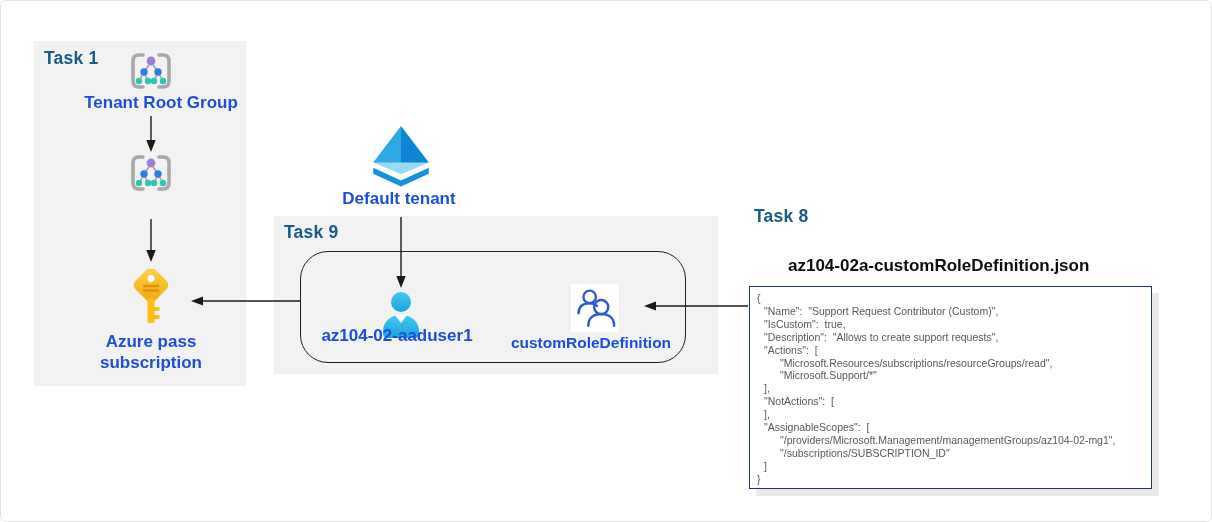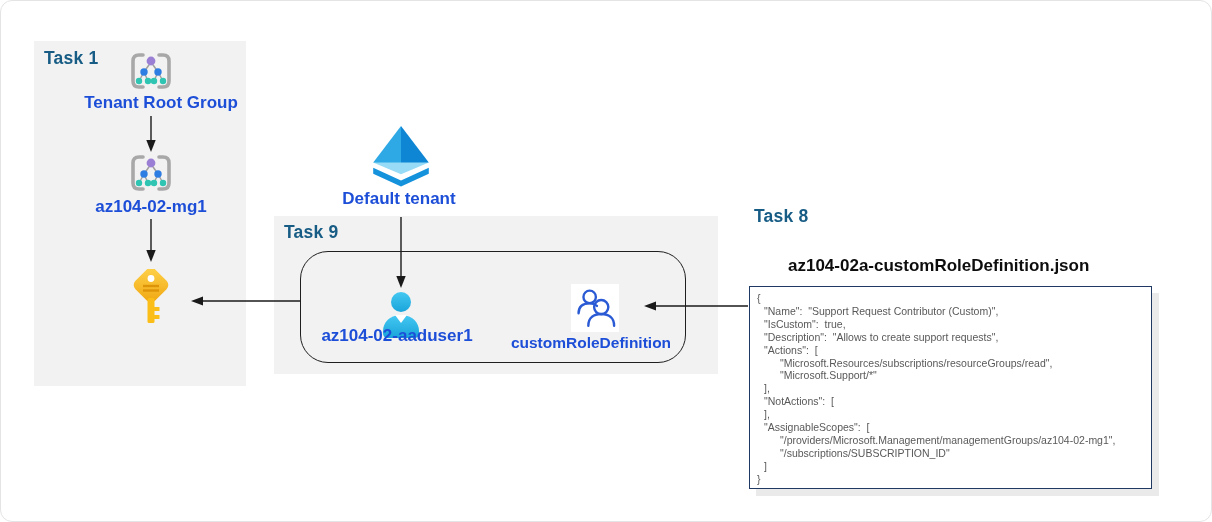--- a/index.html
+++ b/index.html
@@ -6,21 +6,21 @@
   body {
     font-family: "Liberation Sans", sans-serif;
     background: #ffffff;
   }
   .canvas {
     position: relative;
     width: 1212px;
     height: 522px;
     background: #ffffff;
     border: 1px solid #e4e4e4;
-    border-radius: 12px;
+    border-radius: 6px;
     overflow: hidden;
   }
   .panel {
     position: absolute;
     background: #f2f2f2;
   }
   #task1-panel { left: 33px; top: 40px; width: 212px; height: 345px; }
   #task3-panel { left: 273px; top: 215px; width: 444px; height: 158px; }
   .task-label {
     position: absolute;
@@ -142,38 +142,38 @@
     </g>
     <circle cx="23" cy="10" r="4.4" fill="#9b7fd4"></circle>
     <circle cx="16" cy="21" r="3.7" fill="#2e7de2"></circle>
       <circle cx="30" cy="21" r="3.7" fill="#2e7de2"></circle>
     <circle cx="11" cy="30" r="3.2" fill="#30c5b2"></circle>
       <circle cx="20" cy="30" r="3.2" fill="#30c5b2"></circle>
     <circle cx="26" cy="30" r="3.2" fill="#30c5b2"></circle>
       <circle cx="35" cy="30" r="3.2" fill="#30c5b2"></circle>
   </svg>
 
-  <div class="node-label" id="mg1-label">az104-02-mg1</div>
 
   <svg class="icon-abs" style="left:129px; top:268px;" width="42" height="56" viewBox="0 0 42 56">
     <defs>
       <linearGradient id="goldGrad" x1="0" y1="0" x2="1" y2="1">
         <stop offset="0" stop-color="#ffd44d"></stop>
           <stop offset="1" stop-color="#efa40e"></stop>
       </linearGradient>
     </defs>
     <rect x="7" y="2" width="28" height="28" rx="6" transform="rotate(45 21 16)" fill="url(#goldGrad)"></rect>
     <circle cx="21" cy="9.5" r="3.4" fill="#ffffff"></circle>
     <line x1="13" y1="17" x2="29" y2="17" stroke="#dd9408" stroke-width="2.4"></line>
     <line x1="13" y1="21.5" x2="29" y2="21.5" stroke="#dd9408" stroke-width="2.4"></line>
     <rect x="17.5" y="29" width="7" height="25" rx="1.5" fill="#fbbe18"></rect>
     <rect x="24" y="38" width="5.5" height="4" fill="#fbbe18"></rect>
     <rect x="24" y="46" width="5.5" height="4" fill="#fbbe18"></rect>
   </svg>
 
+  <div class="node-label" id="subscription-label">Azure pass subscription</div>
 
   <svg class="icon-abs" style="left:362px; top:124px;" width="76" height="62" viewBox="0 0 64 58">
     <polygon points="32,26 58,35 32,46 6,35" fill="#97dbf6"></polygon>
     <polygon points="32,1 6,35 32,35" fill="#2ea9e6"></polygon>
     <polygon points="32,1 58,35 32,35" fill="#0e86d4"></polygon>
     <polygon points="6,40 32,52 58,40 58,45.5 32,57.5 6,45.5" fill="#1592dc"></polygon>
   </svg>
   <div class="node-label" id="tenant-label">Default tenant</div>
 
   <div id="rounded-group"></div>

